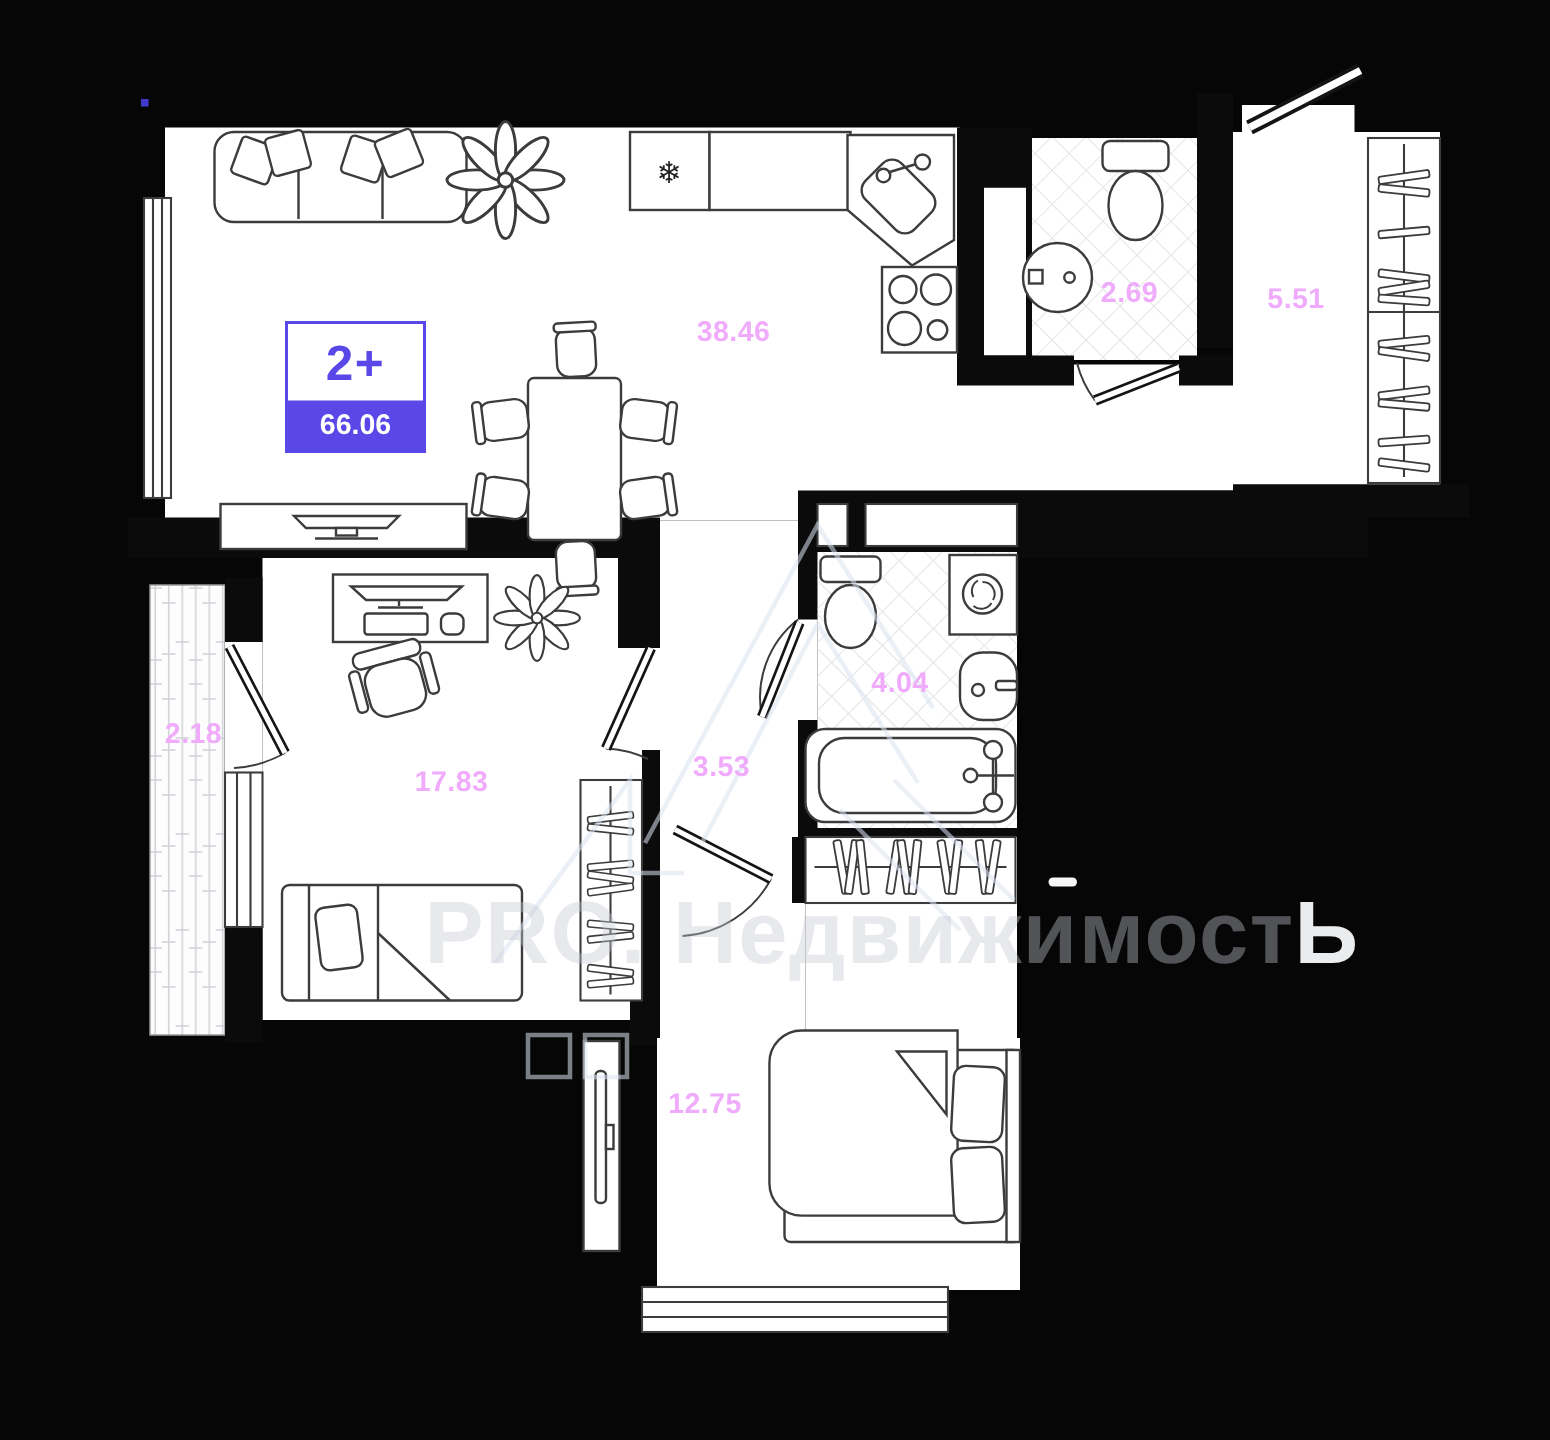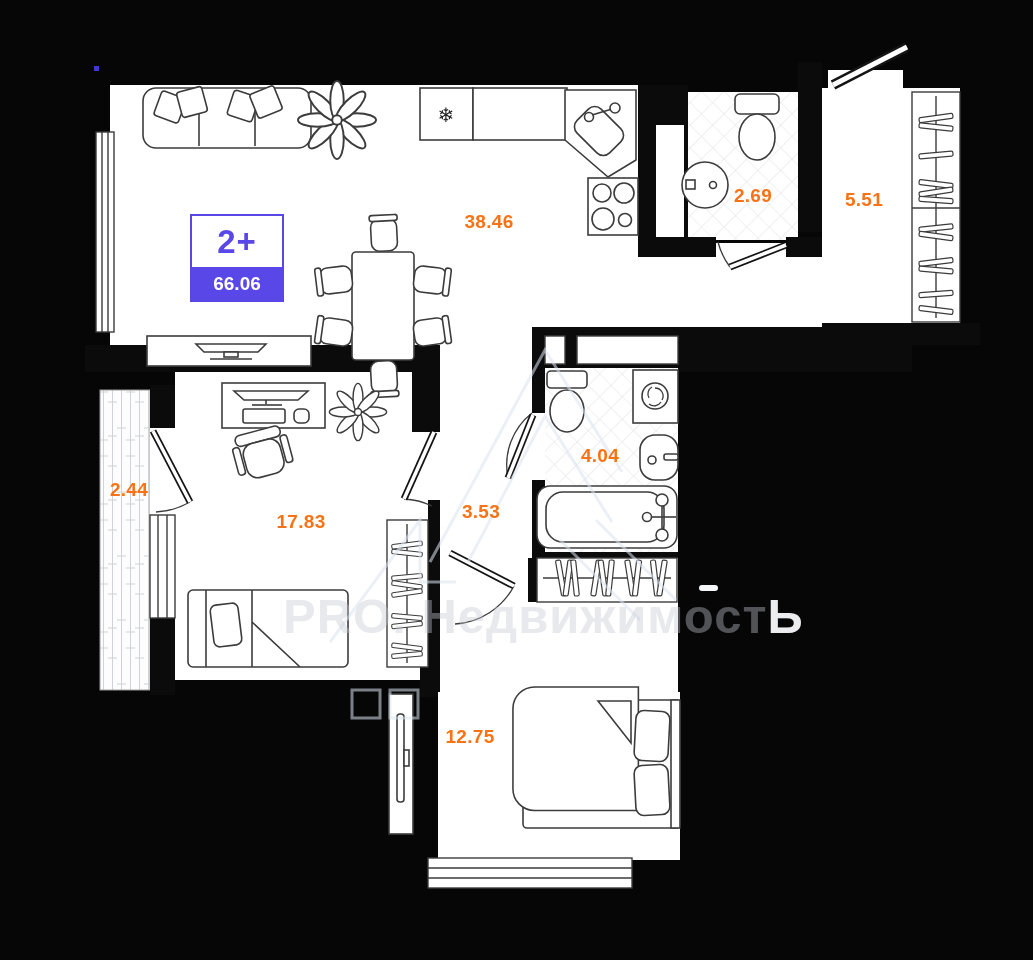--- a/index.html
+++ b/index.html
@@ -1,28 +1,28 @@
 <!DOCTYPE html>
 <html><head>
 <meta charset="utf-8">
 <style>
   html,body{margin:0;padding:0;background:#000;}
   #stage{position:relative;width:1033px;height:960px;background:#060606;overflow:hidden;
          font-family:"Liberation Sans", sans-serif;}
   #plan-svg{position:absolute;left:0;top:0;}
-  .room-label{position:absolute;transform:translate(-50%,-50%);color:#f97316;
+  .room-label{position:absolute;transform:translate(-50%,-50%);color:#f0abfc;
       font-weight:bold;font-size:19px;letter-spacing:.3px;white-space:nowrap;}
   #badge{position:absolute;left:190px;top:214px;width:94px;height:88px;
       border:2px solid #5a47e7;background:#fff;box-sizing:border-box;
       display:flex;flex-direction:column;}
   #badge .rooms{flex:1;display:flex;align-items:center;justify-content:center;
       color:#5a47e7;font-weight:bold;font-size:33px;letter-spacing:1px;}
   #badge .area{height:33px;background:#5a47e7;color:#fff;display:flex;
       align-items:center;justify-content:center;font-weight:bold;font-size:19px;}
-  #watermark-text{position:absolute;left:283px;top:588px;font-size:49px;font-weight:bold;
+  #watermark-text{position:absolute;left:283px;top:588px;font-size:59px;font-weight:bold;
       letter-spacing:1px;color:rgba(195,200,210,0.40);white-space:nowrap;}
   #watermark-text .last{color:#f5f6f8;opacity:.96;}
   #wm-dash{position:absolute;left:699px;top:585px;width:19px;height:6px;background:#f5f6f8;border-radius:3px;}
   #corner-mark{position:absolute;left:94px;top:66px;width:5px;height:5px;background:#4338cc;}
 </style>
 </head>
 <body>
 
 <div id="stage">
 
@@ -337,21 +337,21 @@
 </svg>
 
   <div id="badge">
     <div class="rooms">2+</div>
     <div class="area">66.06</div>
   </div>
 
   <div class="room-label" style="left:489px;top:222px">38.46</div>
   <div class="room-label" style="left:753px;top:196px">2.69</div>
   <div class="room-label" style="left:864px;top:200px">5.51</div>
-  <div class="room-label" style="left:129px;top:490px">2.44</div>
+  <div class="room-label" style="left:129px;top:490px">2.18</div>
   <div class="room-label" style="left:301px;top:522px">17.83</div>
   <div class="room-label" style="left:481px;top:512px">3.53</div>
   <div class="room-label" style="left:600px;top:456px">4.04</div>
   <div class="room-label" style="left:470px;top:737px">12.75</div>
 
   <div id="watermark-text"><span>PRO. Недвижимост</span><span class="last">Ь</span></div>
   <div id="wm-dash"></div>
   <div id="corner-mark"></div>
 </div>
 

